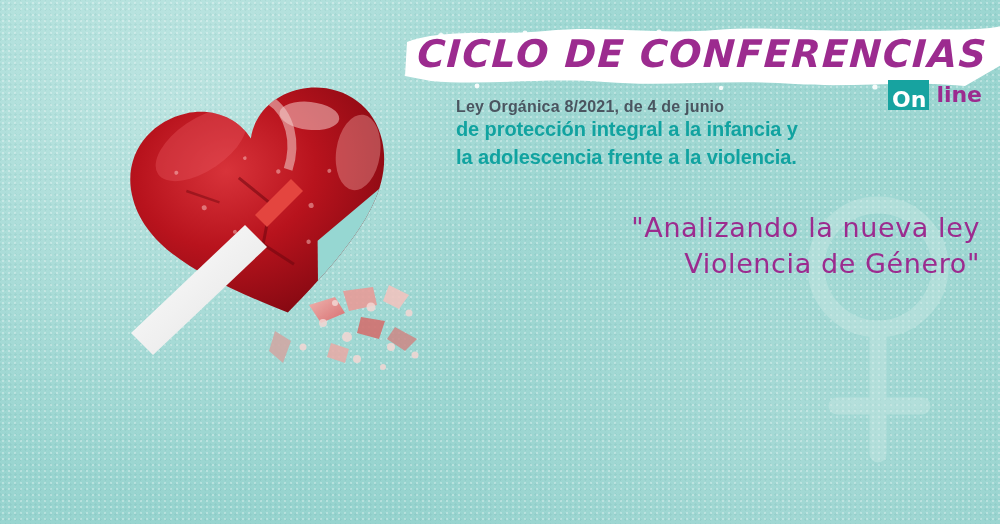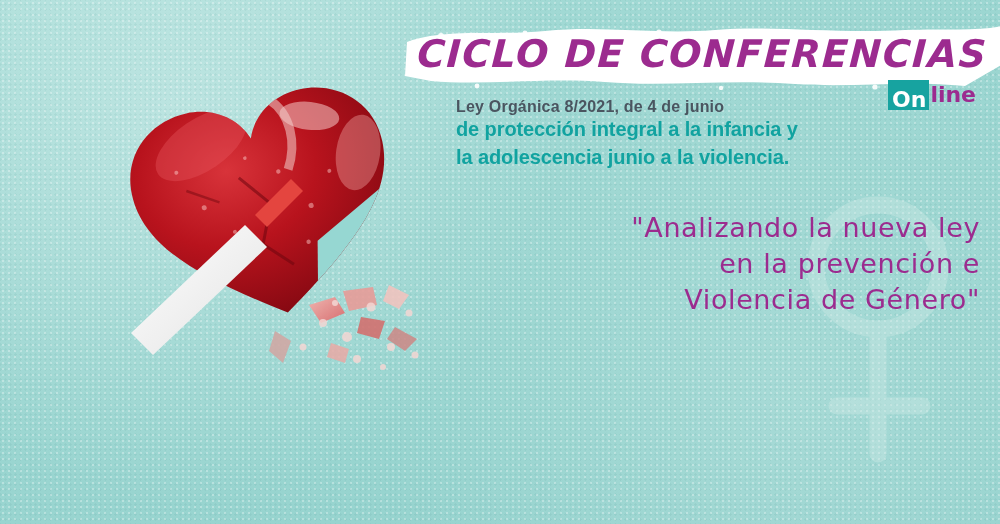--- a/index.html
+++ b/index.html
@@ -55,21 +55,21 @@
   #online{
     position:absolute;left:888px;top:80px;height:30px;
     display:flex;align-items:stretch;
     font-family:"DejaVu Sans", sans-serif;font-weight:bold;font-size:22px;
   }
   #online .on{
     background:#17a3a0;color:#ffffff;padding:12px 3px 2px 4px;
     display:flex;align-items:center;line-height:1;
   }
   #online .line{
-    color:#9c2b8f;padding:1px 2px 2px 1px;
+    color:#9c2b8f;padding:1px 2px 2px 7px;
     display:flex;align-items:center;line-height:1;
   }
 
   
   #lawblock{position:absolute;left:456px;top:98px;width:520px;}
   #law-line1{
     font-size:16px;color:#4a5560;font-weight:700;letter-spacing:.2px;
     margin-bottom:0;
   }
   .law-bold{
@@ -204,26 +204,25 @@
   <div id="title">CICLO DE CONFERENCIAS</div>
 
   <div id="online">
     <span class="on">On</span>
     <span class="line">line</span>
   </div>
 
   <div id="lawblock">
     <div id="law-line1">Ley Orgánica 8/2021, de 4 de junio</div>
     <div class="law-bold">de protección integral a la infancia y</div>
-    <div class="law-bold">la adolescencia junio a la violencia.</div>
+    <div class="law-bold">la adolescencia frente a la violencia.</div>
   </div>
 
   <div id="quote">
     <div>"Analizando la nueva ley</div>
-    <div>en la prevención e</div>
     <div>Violencia de Género"</div>
   </div>
 
   <div id="logos">
 
     
     
 
     
     

